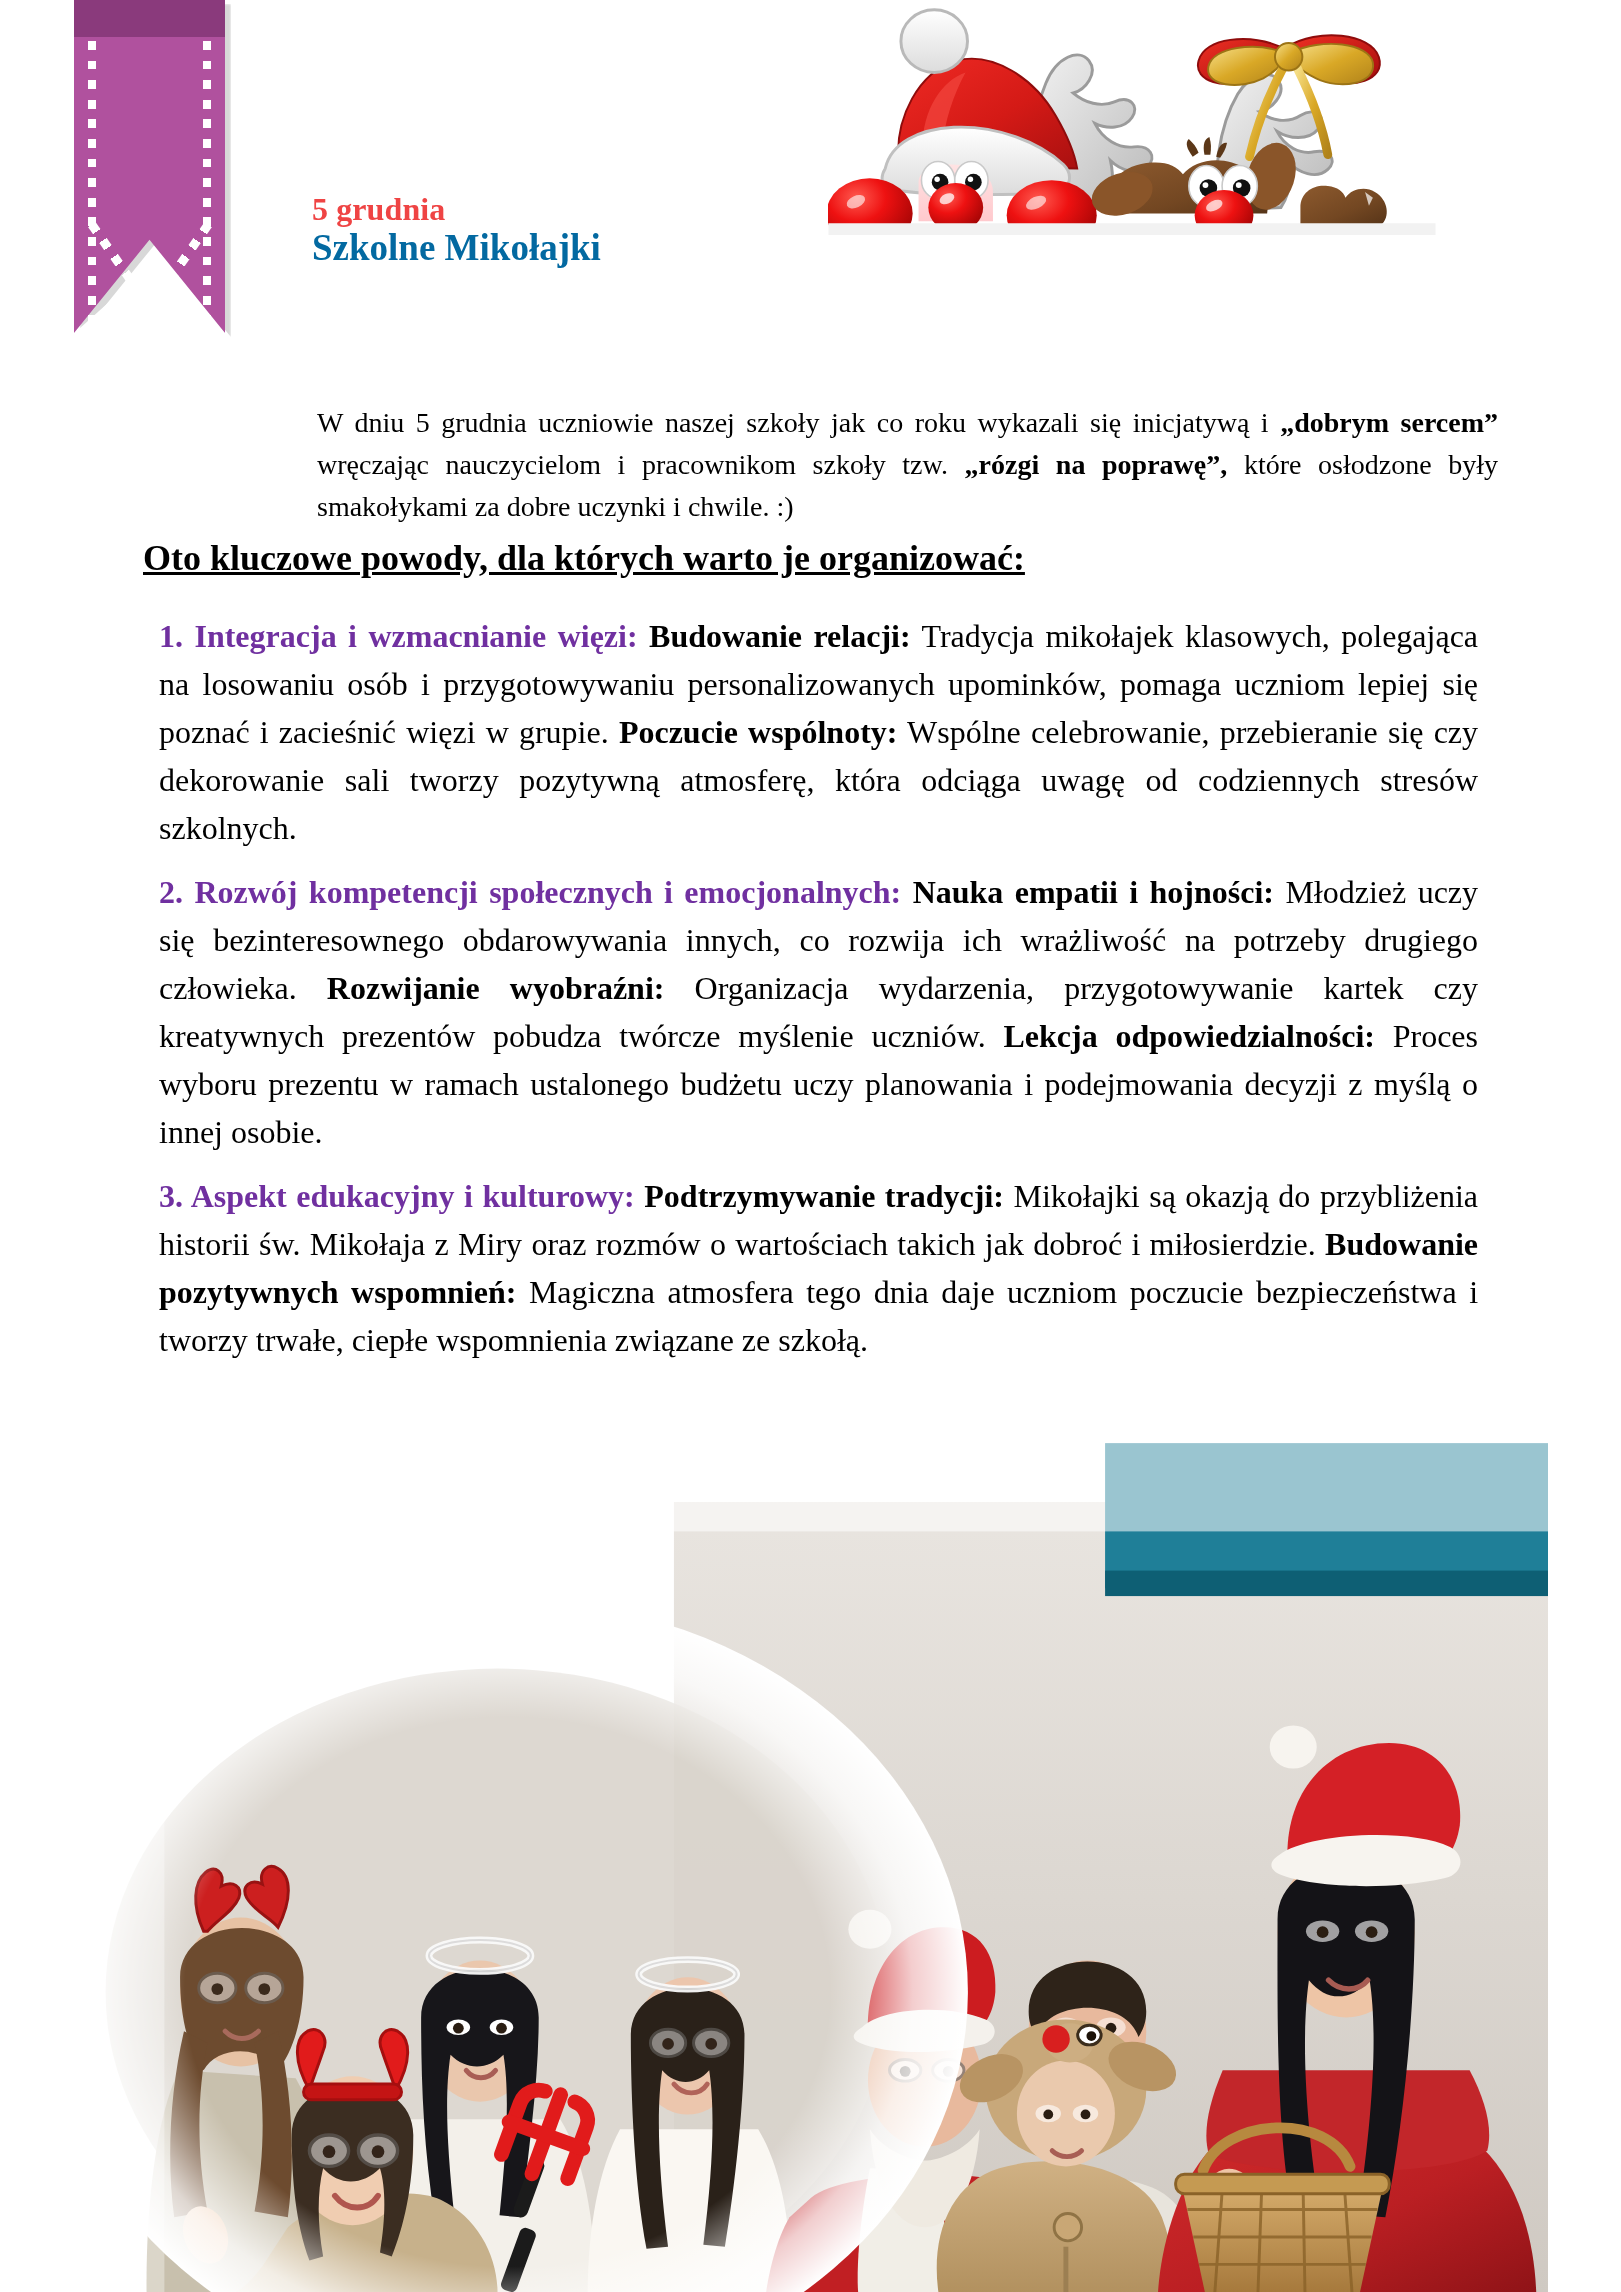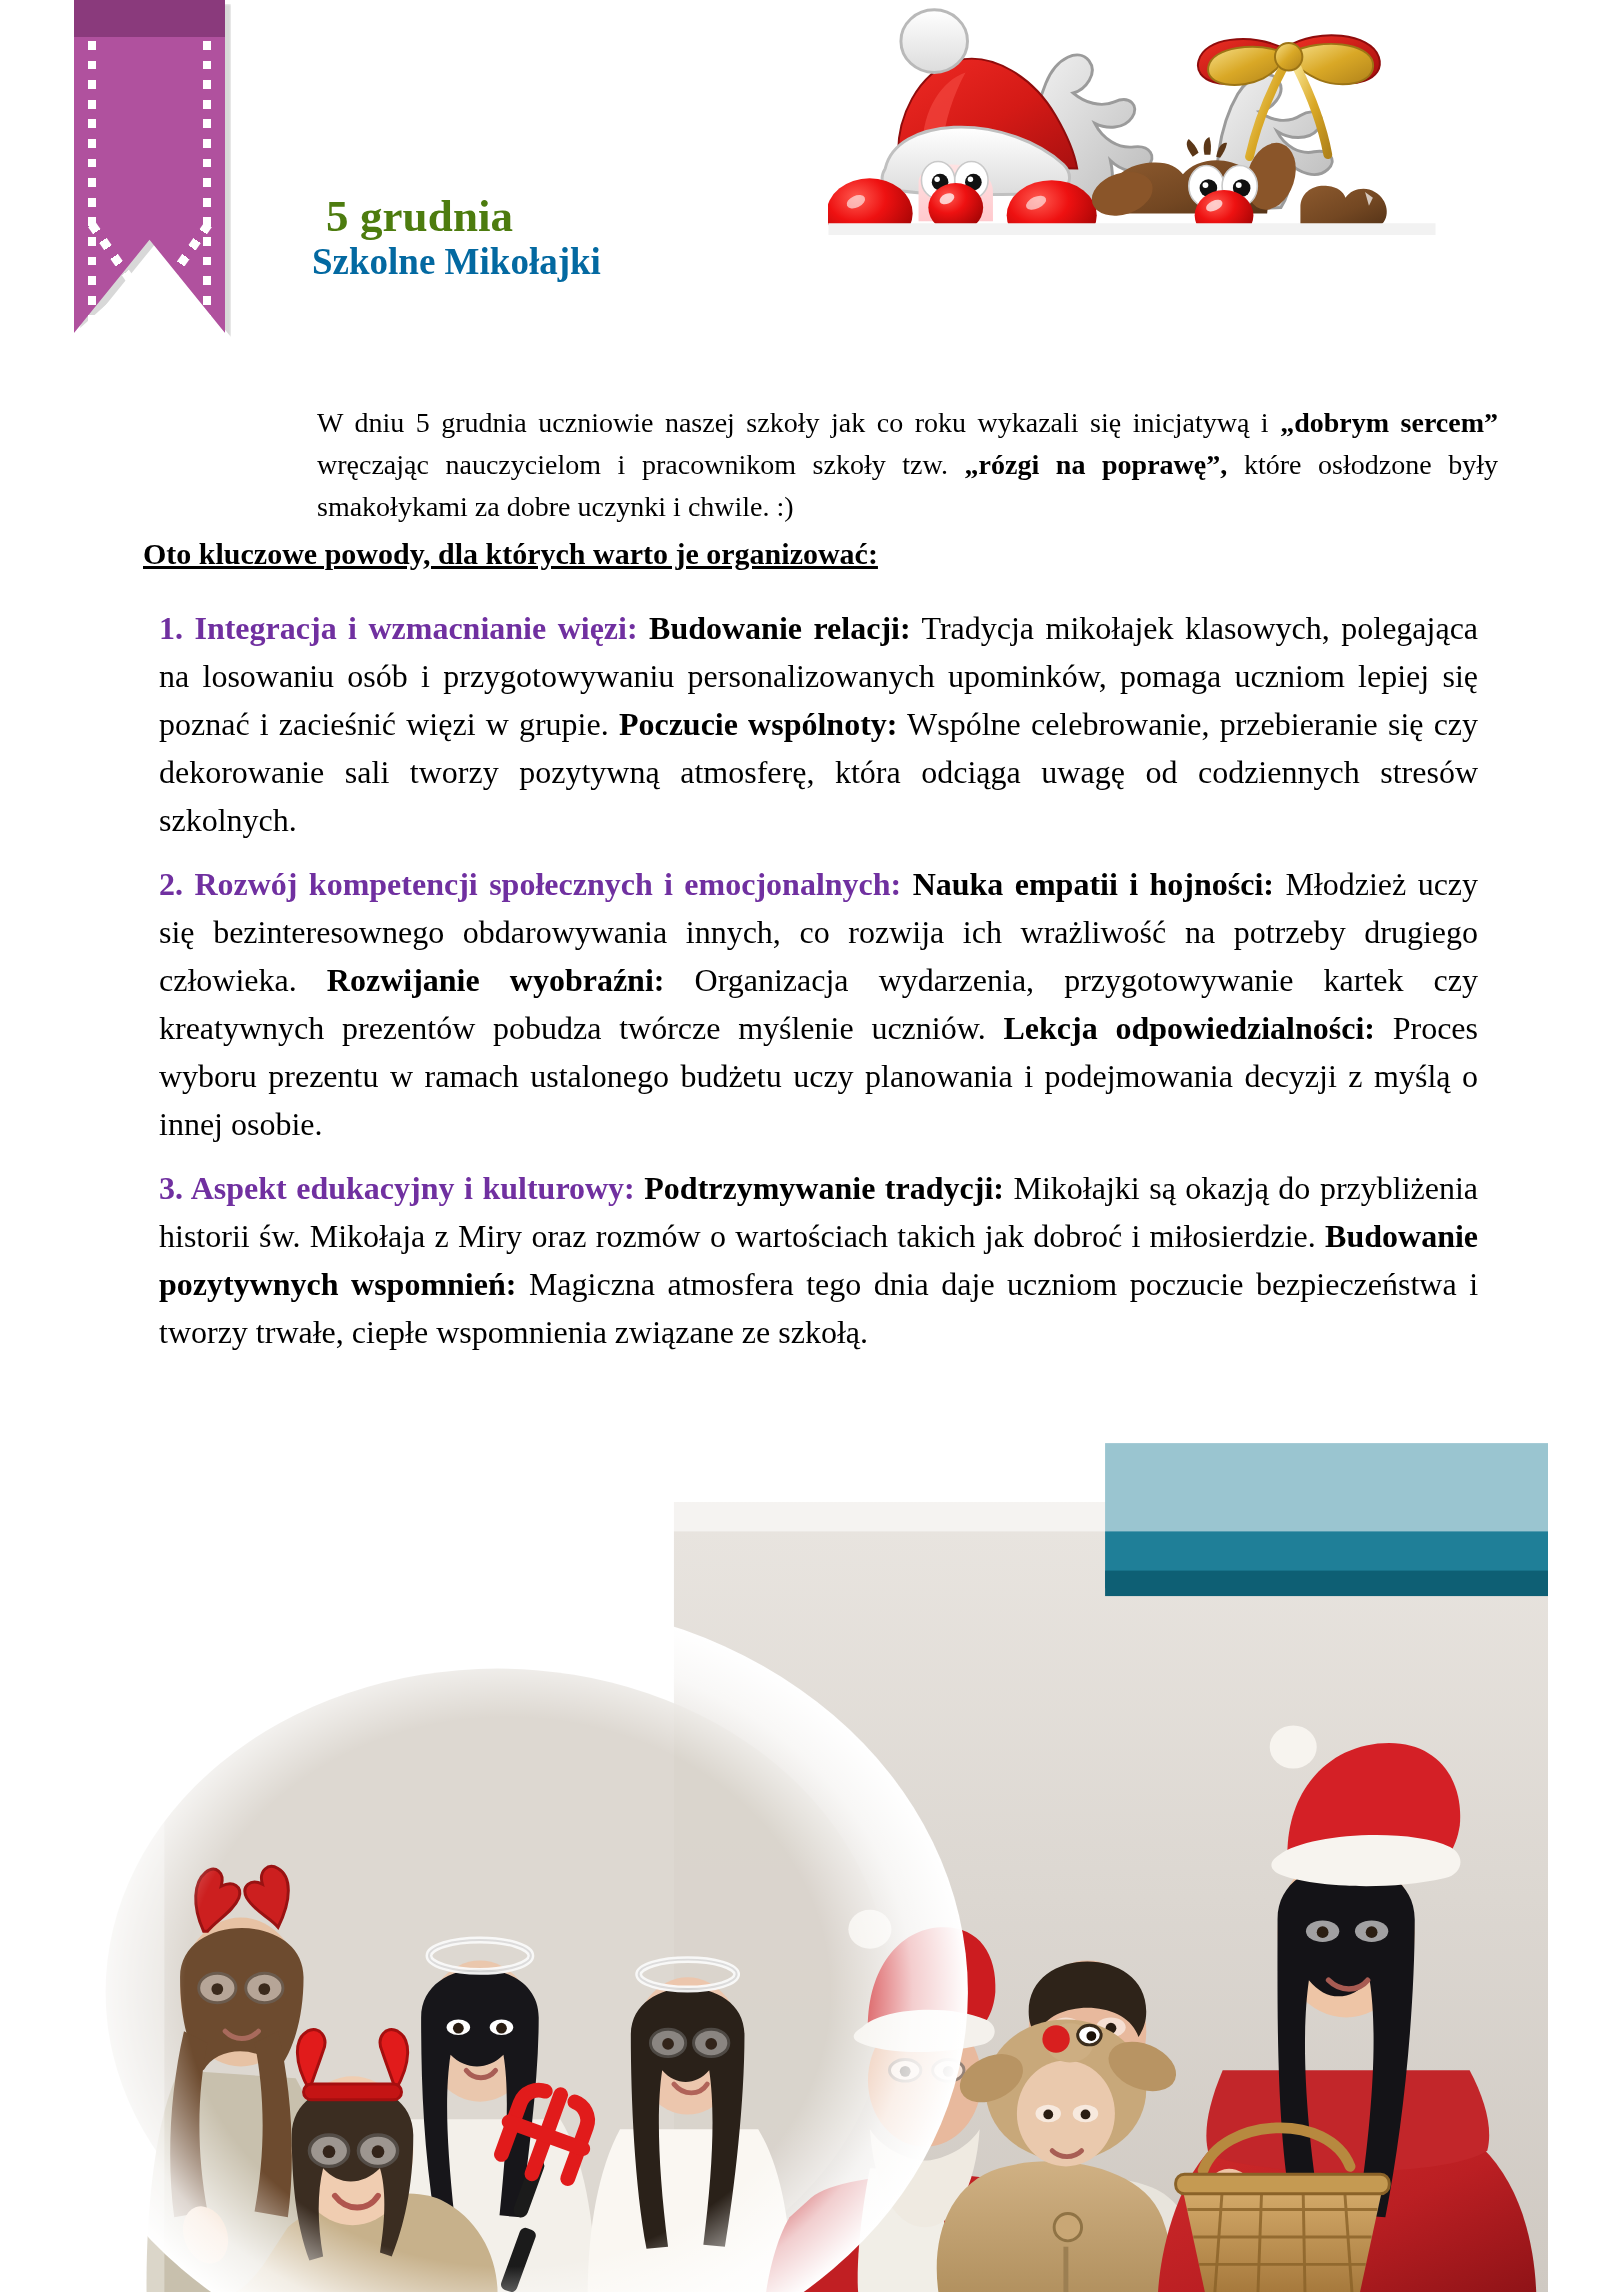--- a/index.html
+++ b/index.html
@@ -91,26 +91,25 @@
   }
 
   
   .title-block {
     position: absolute;
     left: 312px;
     top: 192px;
     width: 421px;
   }
   .title-1 {
-    font-size: 45px;
+    font-size: 32px;
     font-weight: bold;
-    color: #4d7c0f;
+    color: #ef4444;
     line-height: 1.08;
     letter-spacing: 0.1px;
-    margin-left: 14px;
   }
   .title-2 {
     font-size: 37px;
     font-weight: bold;
     color: #0369a1;
     line-height: 1.15;
   }
 
   .intro-para {
     position: absolute;
@@ -135,21 +134,21 @@
     margin: 0 0 33px 0;
   }
   .p-just {
     font-size: 28px;
     line-height: 1.50;
     text-align: justify;
     text-justify: inter-word;
     margin: 0 0 33px 0;
   }
   .h-under {
-    font-size: 30px;
+    font-size: 36px;
     font-weight: bold;
     text-decoration: underline;
     margin: 0 0 33px 0;
   }
   .p-item {
     font-size: 32px;
     line-height: 1.50;
     text-align: justify;
     text-justify: inter-word;
     margin: 16px;

